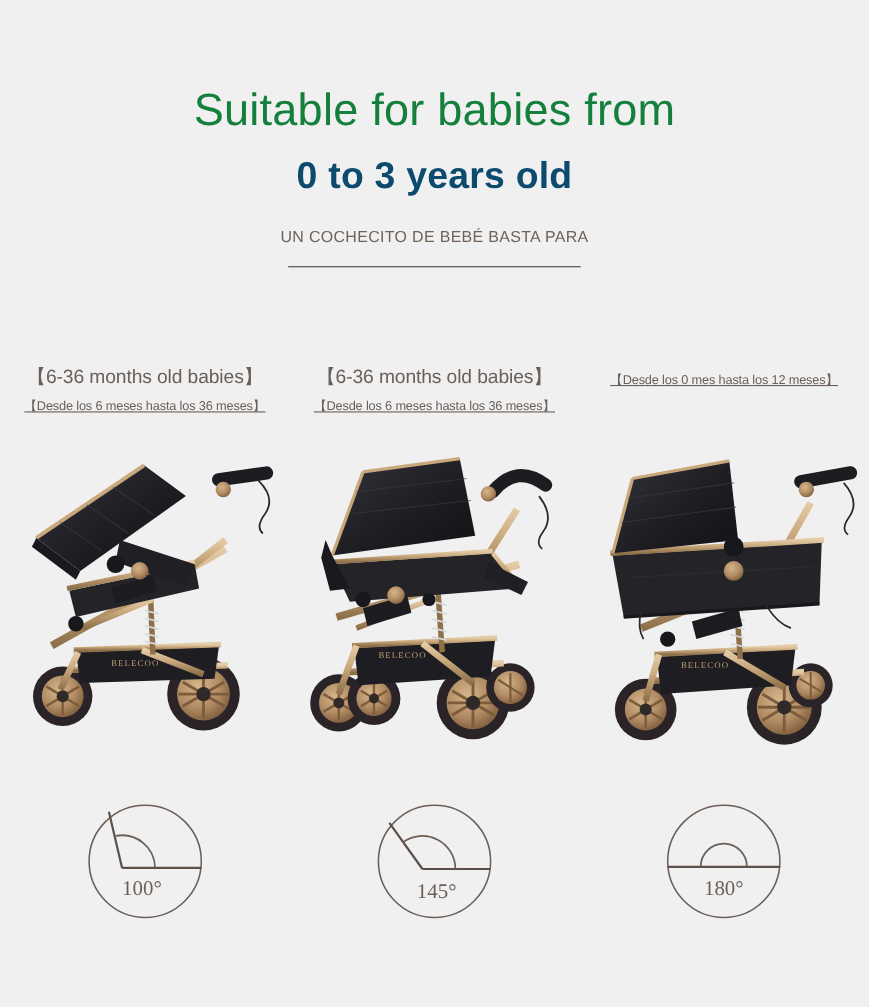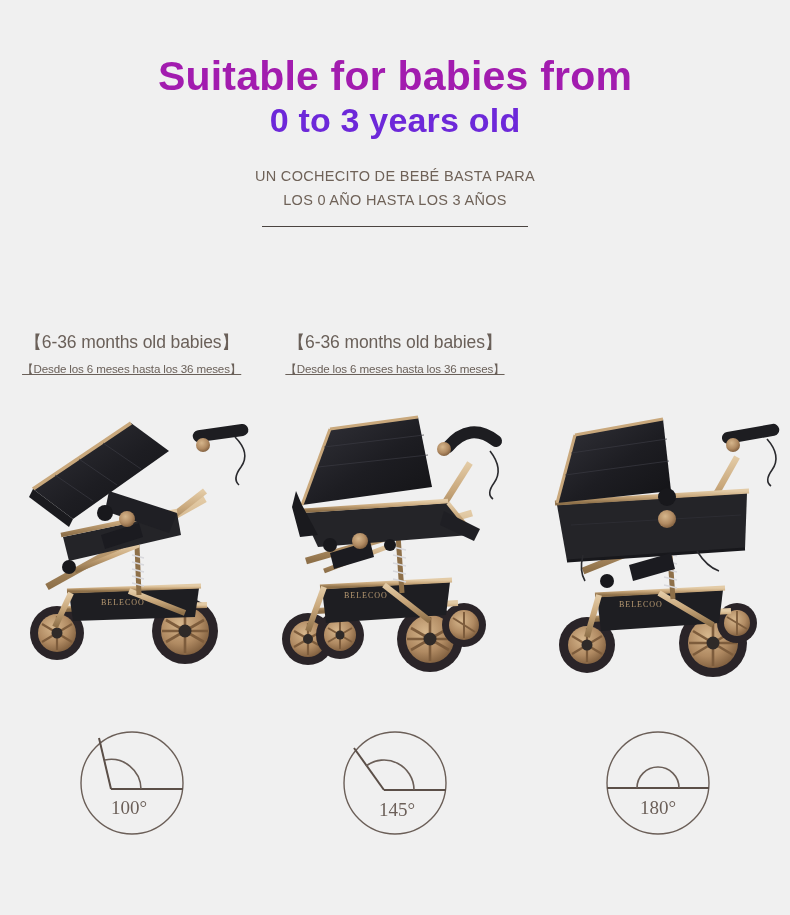--- a/index.html
+++ b/index.html
@@ -17,32 +17,32 @@
   }
 
   
   .hero {
     position: absolute;
     top: 0; left: 0;
     width: 790px;
     text-align: center;
   }
   .hero-line1 {
-    margin-top: 54px;
+    margin-top: 78px;
     font-size: 41px;
-    font-weight: bold;
-    color: #a21caf;
+    font-weight: normal;
+    color: #15803d;
     letter-spacing: 0.2px;
     line-height: 1.1;
   }
   .hero-line2 {
-    margin-top: 3px;
+    margin-top: 19px;
     font-size: 34px;
     font-weight: bold;
-    color: #6d28d9;
+    color: #0c4a6e;
     letter-spacing: 0.2px;
     line-height: 1.1;
   }
   .hero-sub {
     margin-top: 26px;
     font-size: 14.5px;
     font-weight: normal;
     color: #6f6258;
     letter-spacing: 0.3px;
     line-height: 1.65;
@@ -116,35 +116,35 @@
   }
 </style>
 </head>
 <body>
 
 <div class="hero">
   <div class="hero-line1">Suitable for babies from</div>
   <div class="hero-line2">0 to 3 years old</div>
   <div class="hero-sub">
     <div>UN COCHECITO DE BEBÉ BASTA PARA</div>
-    <div>LOS 0 AÑO HASTA LOS 3 AÑOS</div>
   </div>
   <div class="hero-rule"></div>
 </div>
 
 <div class="cols">
   <div class="col">
     <div class="col-title">【6-36 months old babies】</div>
     <div class="col-sub">【Desde los 6 meses hasta los 36 meses】</div>
   </div>
   <div class="col">
     <div class="col-title">【6-36 months old babies】</div>
     <div class="col-sub">【Desde los 6 meses hasta los 36 meses】</div>
   </div>
   <div class="col">
+    <div class="col-sub">【Desde los 0 mes hasta los 12 meses】</div>
   </div>
 </div>
 
 <div class="stroller-wrap">
 
   <div class="stroller-cell">
     <svg width="245" height="300" viewBox="0 0 245 300">
       <defs>
         <linearGradient id="goldA" x1="0" y1="0" x2="0" y2="1">
           <stop offset="0%" stop-color="#e3cba6"></stop>

